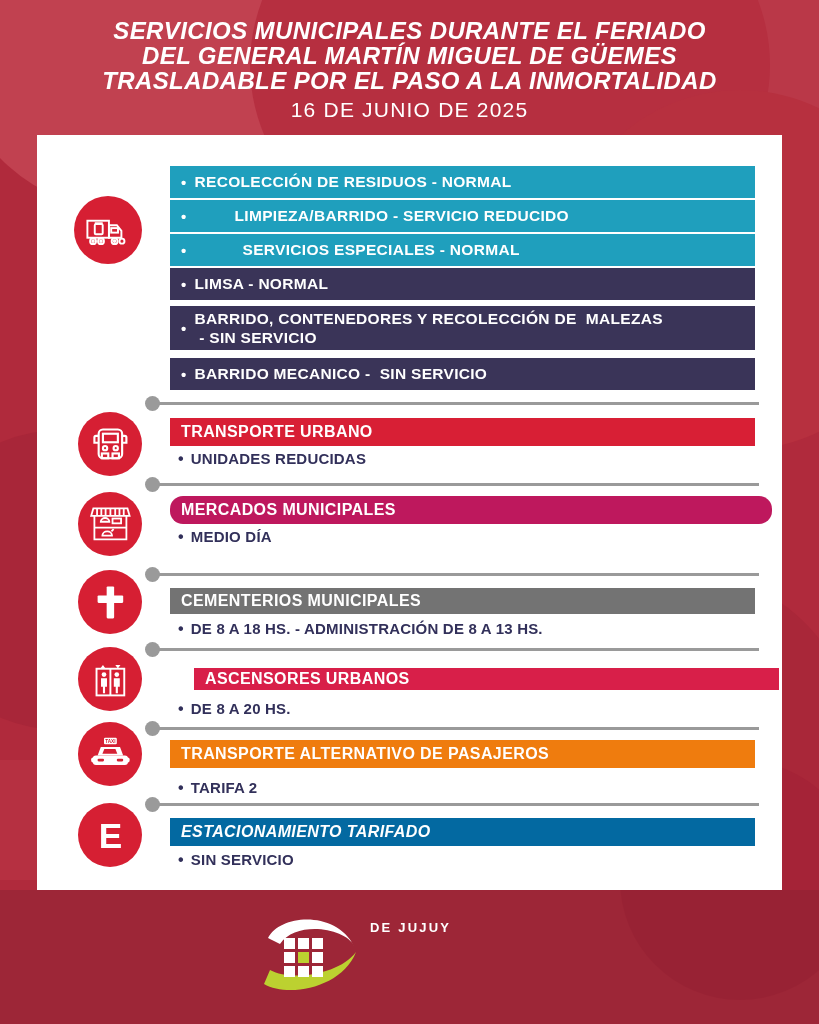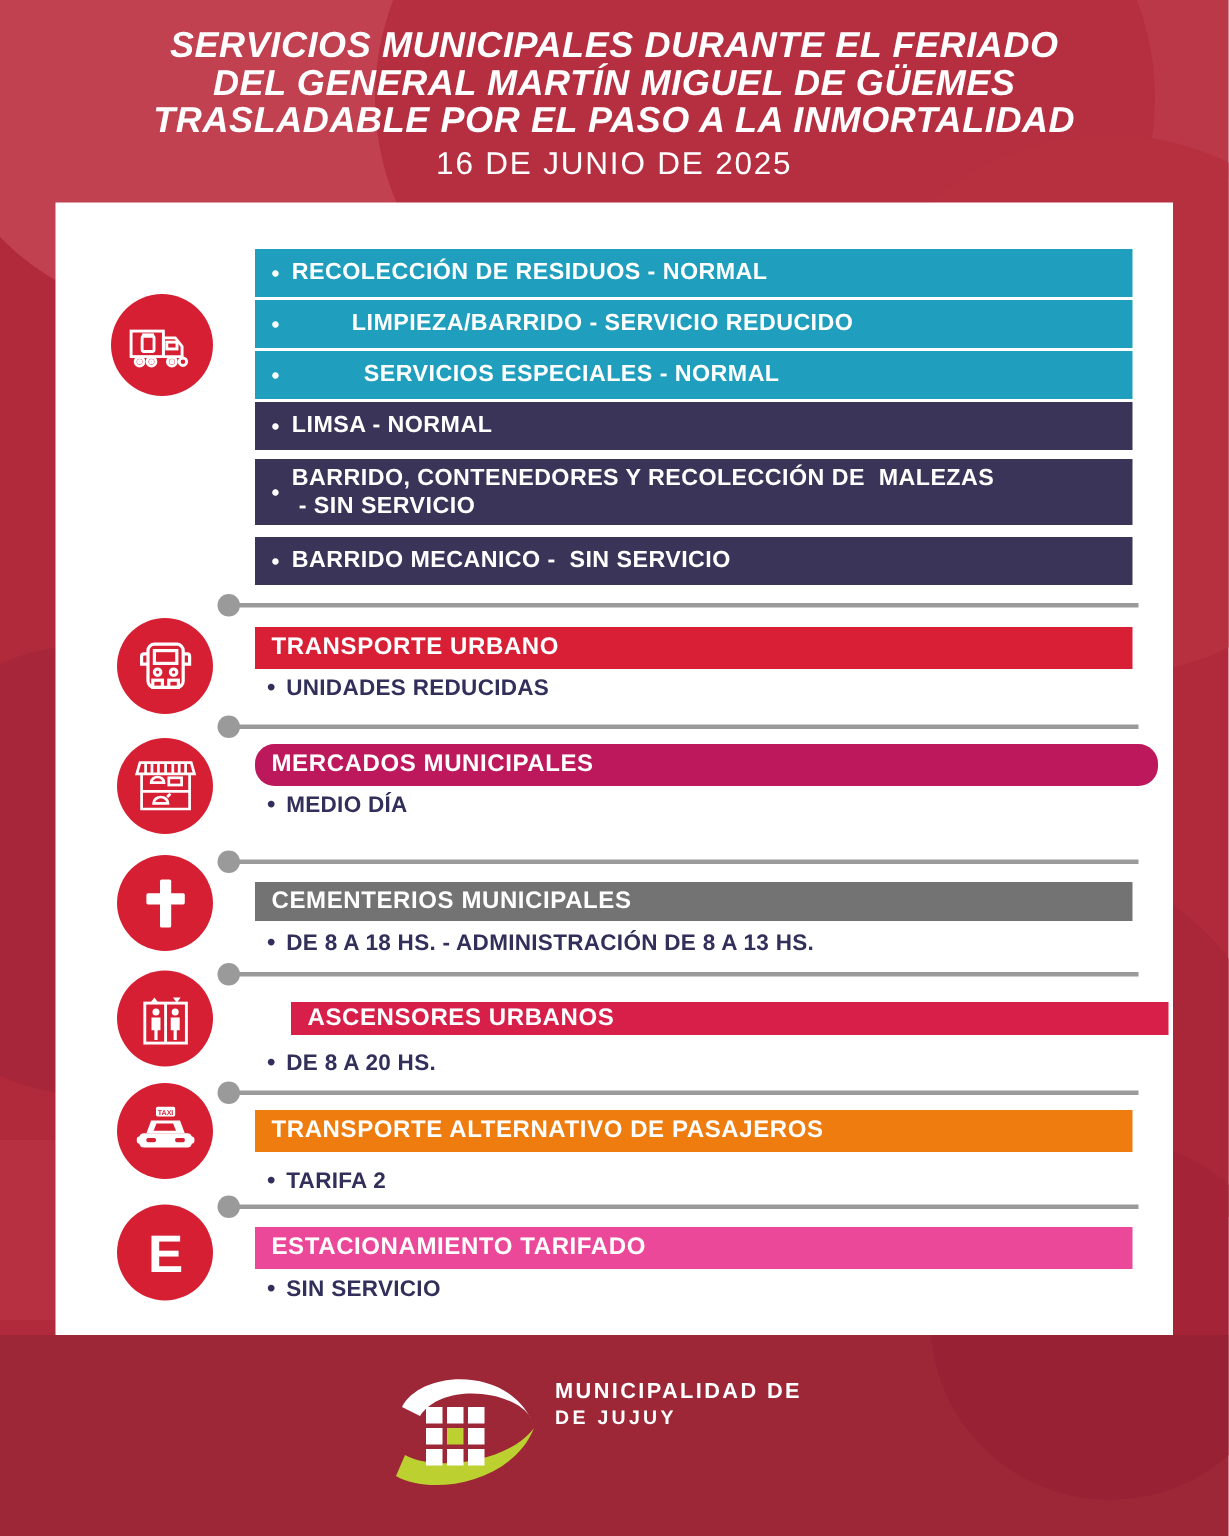--- a/index.html
+++ b/index.html
@@ -278,21 +278,21 @@
   </div>
 <div class="connector" style="z-index: 6; left: 158px; top: 803px; width: 601px; background: rgb(154, 154, 154);"></div>
 <div class="connector-dot" style="z-index: 6; left: 145px; top: 797px; background: rgb(154, 154, 154);"></div>
 <div class="icon-circle" style="z-index: 6; width: 64px; height: 64px; left: 78px; top: 803px; background: rgb(214, 31, 51);">
     <span style="z-index: 6; display: flex;">
       <svg width="44.8" height="44.8" viewBox="0 0 42 42">
         <text x="21" y="33" fill="#fff" font-size="33" font-family="Liberation Sans, sans-serif" font-weight="bold" text-anchor="middle">E</text>
       </svg>
     </span>
   </div>
-<div class="title-bar" style="z-index: 6; left: 170px; top: 818px; width: 585px; height: 28px; background: #ec4899;">
+<div class="title-bar" style="z-index: 6; left: 170px; top: 818px; width: 585px; height: 28px; background: #0369a1; font-style: italic;">
     <span style="z-index: 6;">ESTACIONAMIENTO TARIFADO</span>
   </div>
 <div class="sub" style="z-index: 6; left: 178px; top: 851px; color: rgb(50, 48, 90);">
     <span class="bullet" style="z-index: 6;">•</span>
     <span style="z-index: 6;">SIN SERVICIO</span>
   </div>
 <div class="logo-wrap" style="z-index: 6;">
 <svg width="112" height="84" viewBox="0 0 112 84">
   <path d="M10 26 C22 2, 78 -2, 96 34 C88 16, 38 8, 22 32 Z" fill="#ffffff"></path>
   <path d="M6 72 C30 86, 84 76, 98 40 C82 62, 34 70, 12 58 Z" fill="#bcd130"></path>
@@ -302,15 +302,14 @@
     <rect x="54" y="26" width="11" height="11"></rect>
     <rect x="26" y="40" width="11" height="11"></rect>
     <rect x="54" y="40" width="11" height="11"></rect>
     <rect x="26" y="54" width="11" height="11"></rect>
         <rect x="40" y="54" width="11" height="11"></rect>
     <rect x="54" y="54" width="11" height="11"></rect>
   </g>
   <rect x="40" y="40" width="11" height="11" fill="#bcd130"></rect>
 </svg>
 <div class="logo-text">
-  <div class="l1">MUNICIPALIDAD DE</div>
   <div class="l3">DE JUJUY</div>
 </div></div>
 
 </body></html>

